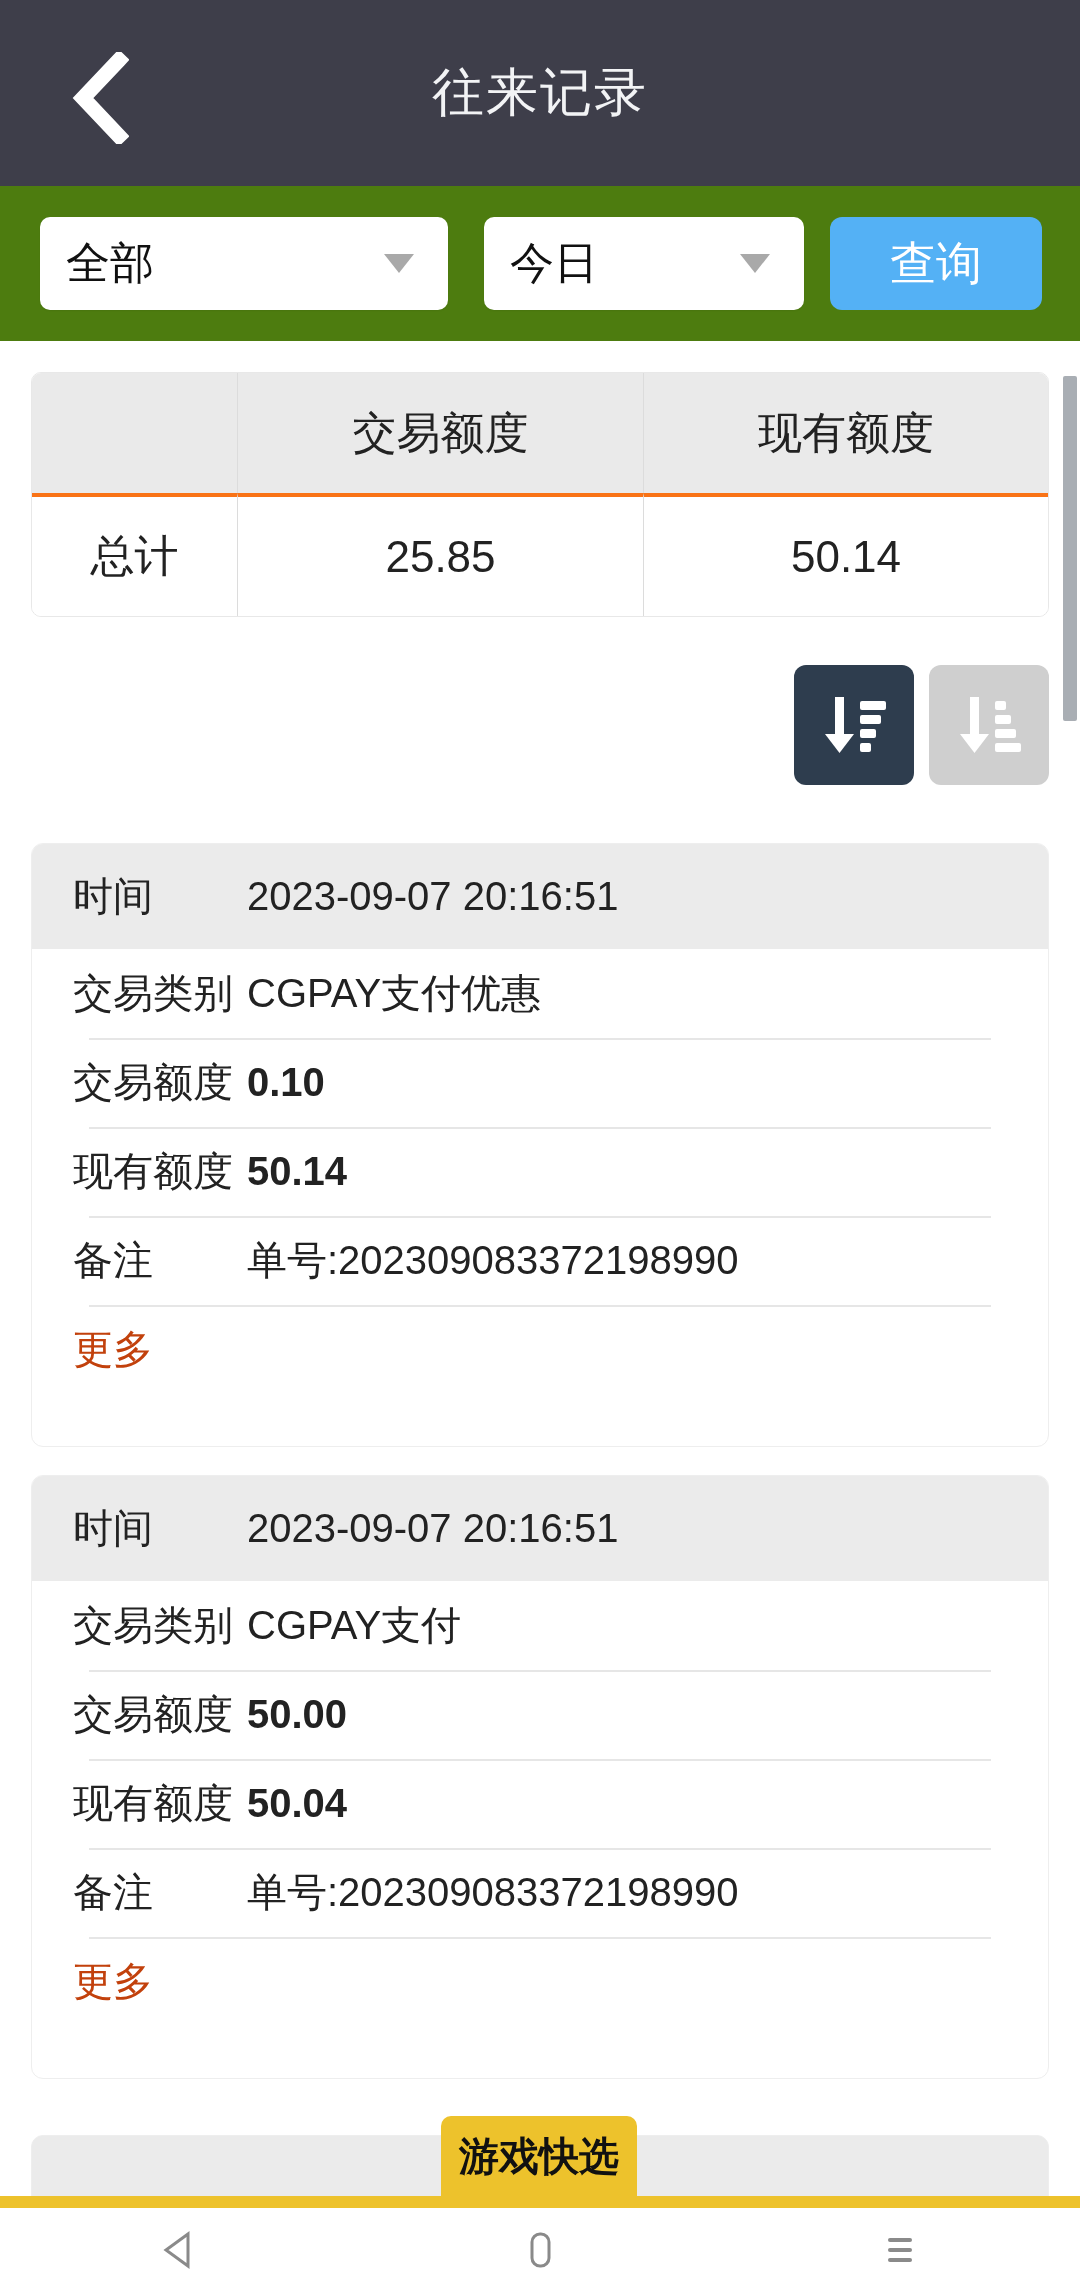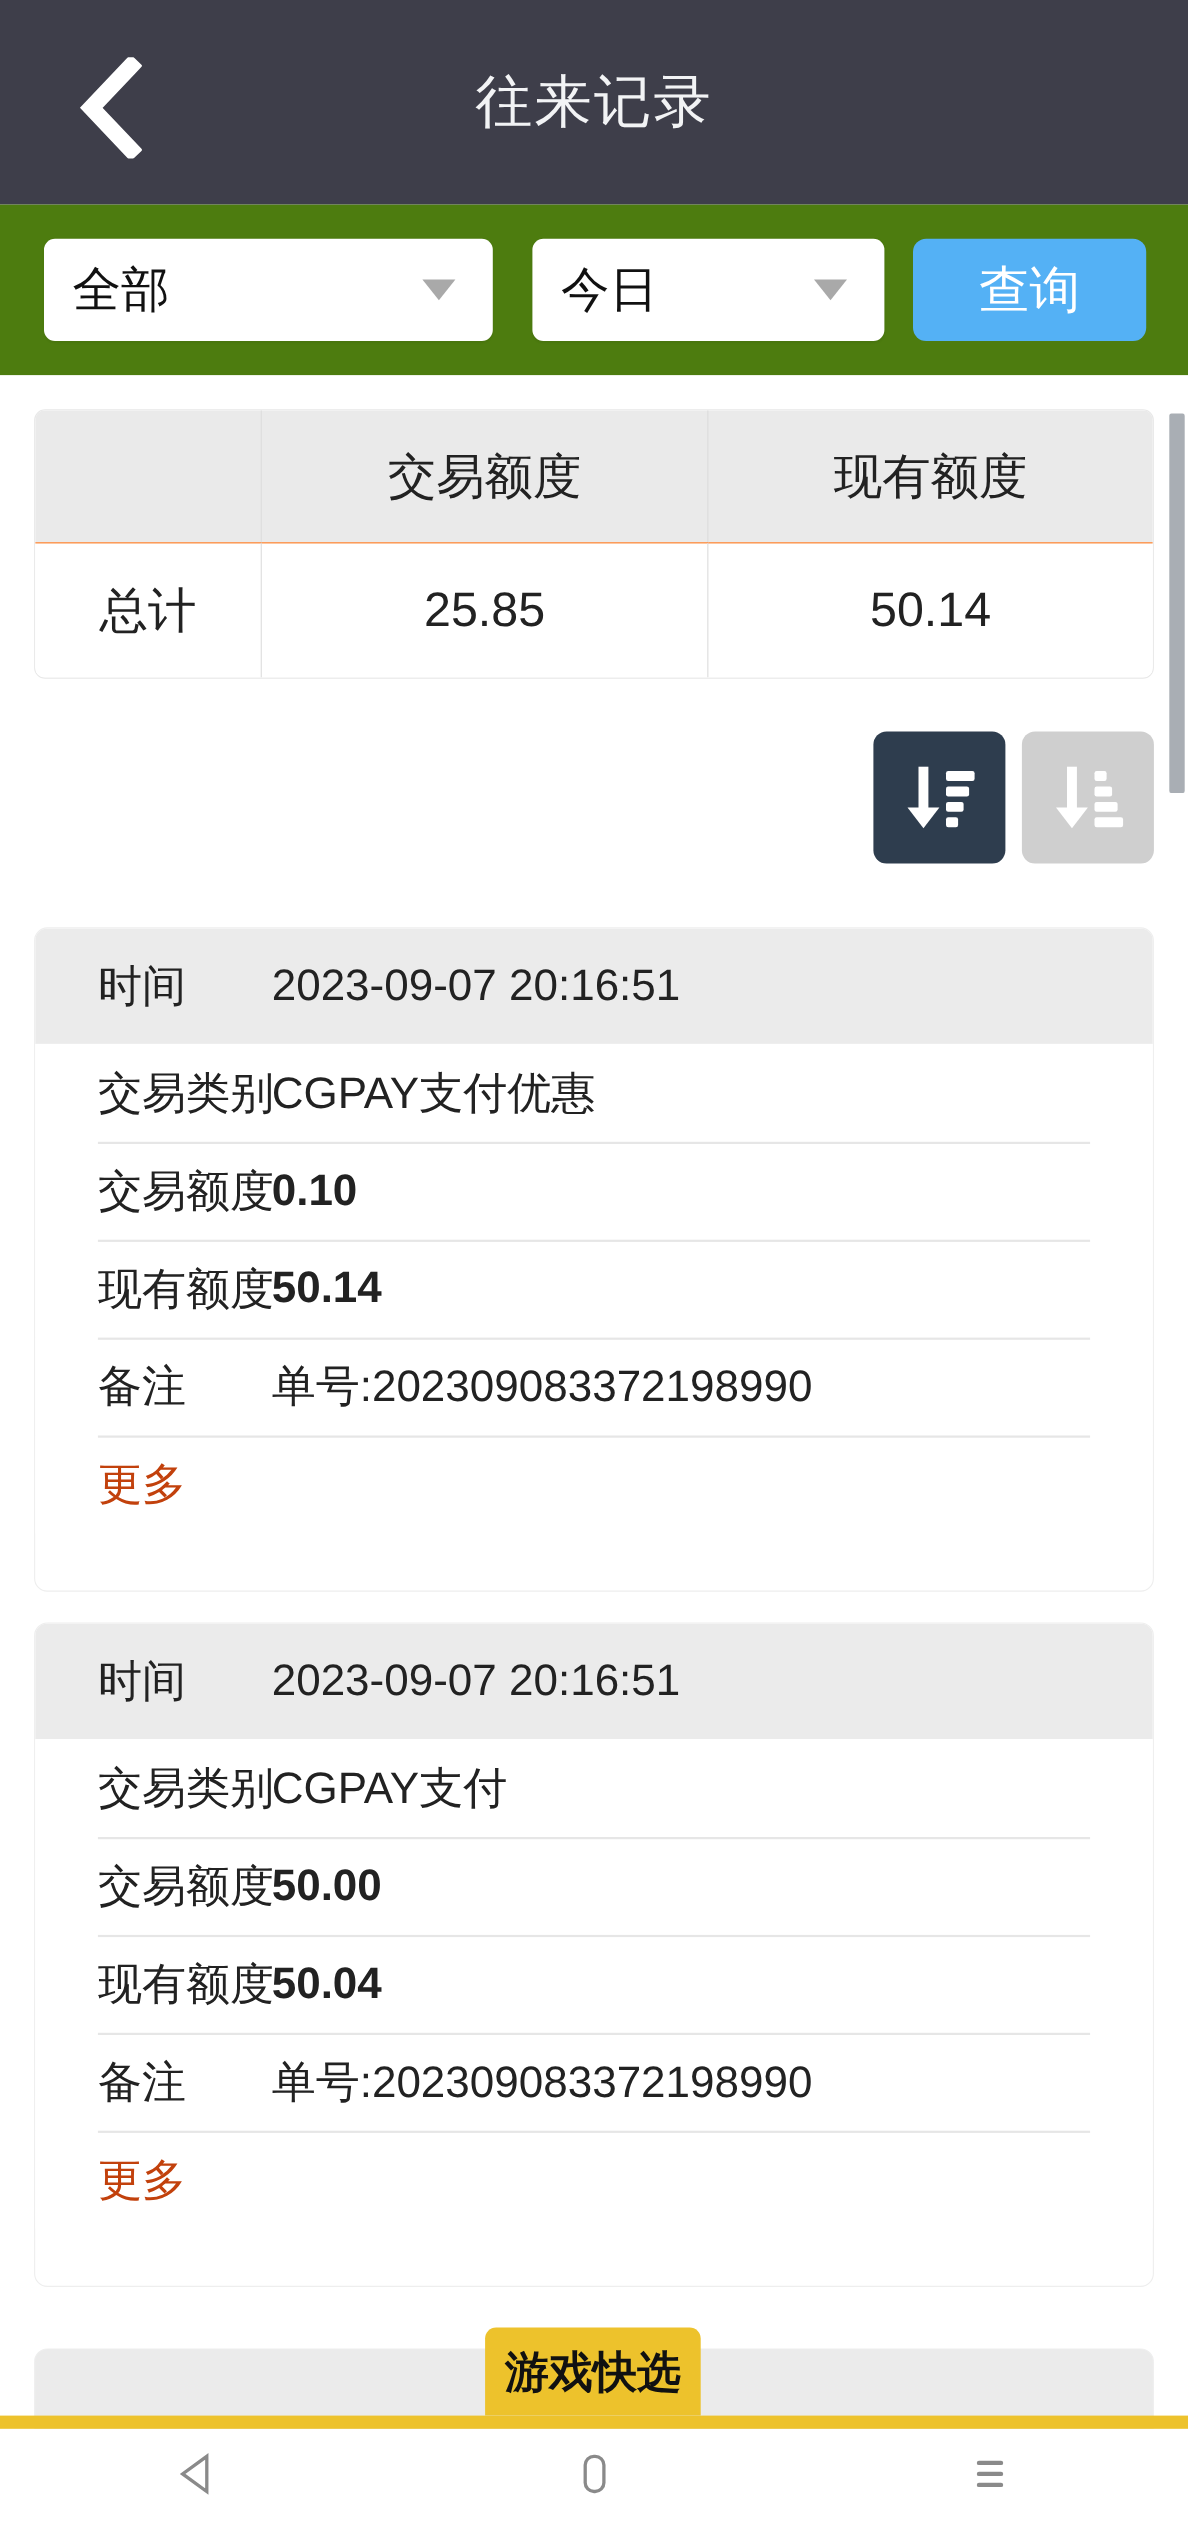--- a/index.html
+++ b/index.html
@@ -72,21 +72,21 @@
   .sum-row { display:flex; width:100%; }
   .sum-head { height:120px; background:#eaeaea; }
   .sum-body { height:123px; background:#ffffff; }
   .sum-cell {
     display:flex; align-items:center; justify-content:center;
     font-size:44px; color:#222; border-right:1px solid #dcdcdc;
   }
   .sum-cell.c0 { width:206px; }
   .sum-cell.c1 { width:406px; }
   .sum-cell.c2 { width:404px; border-right:none; }
-  .sum-body .sum-cell { border-top:1px solid #f97316; }
+  .sum-body .sum-cell { border-top:4px solid #f97316; }
 
   
   .sorts {
     position:absolute; right:31px; top:665px; display:flex; gap:15px;
   }
   .sort-btn {
     width:120px; height:120px; border-radius:12px; border:none; cursor:pointer;
     display:flex; align-items:center; justify-content:center;
   }
   .sort-btn.active { background:#2e3d4e; }
@@ -103,21 +103,21 @@
   }
   .row {
     height:89px; display:flex; align-items:center; background:#ffffff;
     position:relative;
   }
   .row.sep::after {
     content:""; position:absolute; left:57px; right:57px; top:0; height:2px;
     background:#e6e6e6;
   }
   .lbl {
-    width:215px; padding-left:57px; font-size:40px; color:#222;
+    width:215px; padding-left:41px; font-size:40px; color:#222;
     white-space:nowrap;
   }
   .val { font-size:40px; color:#222; white-space:nowrap; }
   .val.bold { font-weight:bold; }
   .card-head .lbl { font-size:40px; }
   .card-head .val { font-size:40px; }
   .row.more .lbl { color:#c2410c; }
 
   
   .partial-card {

